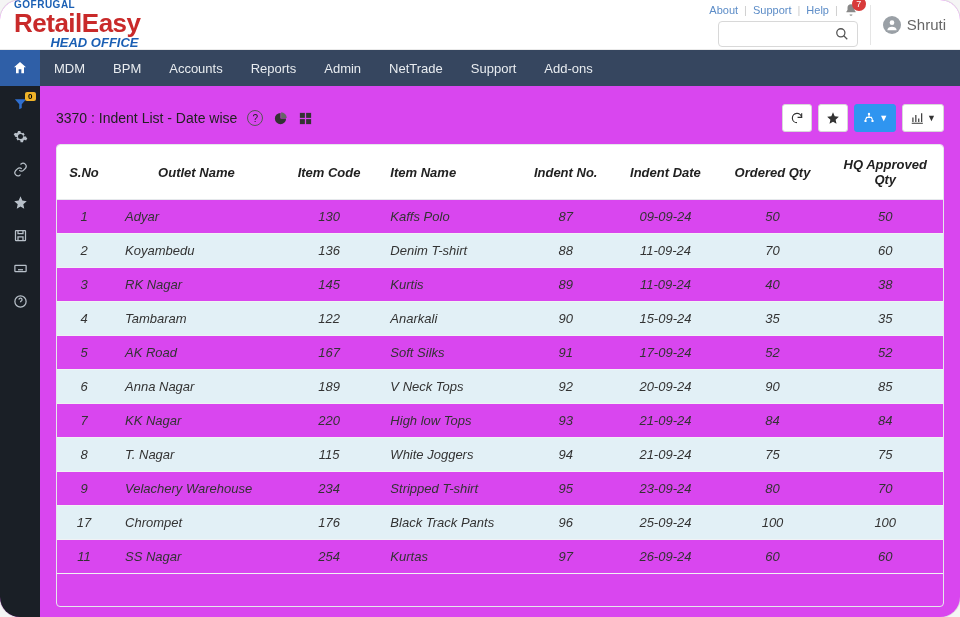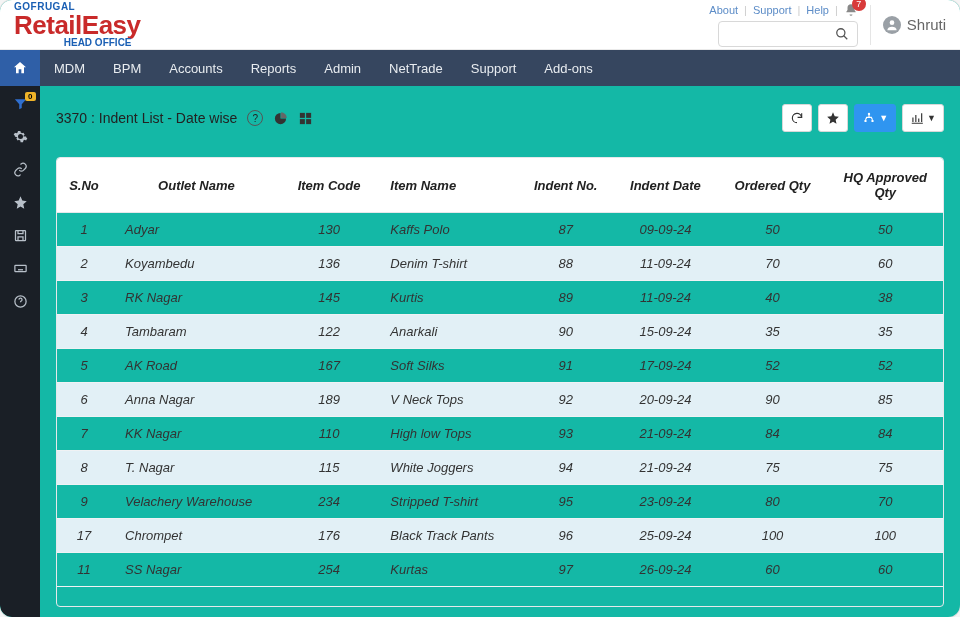--- a/index.html
+++ b/index.html
@@ -5,41 +5,41 @@
   * { box-sizing: border-box; margin: 0; padding: 0; }
   body {
     font-family: Arial, Helvetica, sans-serif;
     font-size: 13px;
     background: #f5f5f5;
     color: #222;
   }
   .app {
     width: 960px;
     height: 617px;
-    background: #14b8a6;
-    border-radius: 12px;
+    background: #d946ef;
+    border-radius: 20px;
     overflow: hidden;
     position: relative;
     box-shadow: 0 0 0 1px #e0e0e0;
   }
 
   
   .header {
     height: 50px;
     display: flex;
     align-items: center;
     justify-content: space-between;
     padding: 0 14px;
     background: #fff;
     border-bottom: 1px solid #eaeaea;
   }
   .logo { display: flex; flex-direction: column; line-height: 1; }
   .logo-go { color: #1a5fb4; font-size: 10px; font-weight: 700; letter-spacing: 0.5px; }
   .logo-main { color: #c92a2a; font-size: 26px; font-weight: 800; letter-spacing: -0.5px; }
-  .logo-sub { color: #1a5fb4; font-size: 10px; font-weight: 700; align-self: flex-end; margin-right: 9px; }
+  .logo-sub { color: #1a5fb4; font-size: 13px; font-weight: 700; align-self: flex-end; margin-right: 2px; font-style: italic; }
 
   .header-right { display: flex; align-items: center; gap: 12px; }
   .top-links { display: flex; align-items: center; gap: 6px; font-size: 11px; color: #5c8cc7; }
   .top-links a { color: #5c8cc7; text-decoration: none; cursor: pointer; }
   .top-links .sep { color: #ccc; }
   .bell { position: relative; color: #888; font-size: 16px; }
   .bell .badge {
     position: absolute; top: -6px; right: -8px;
     background: #d83a3a; color: #fff; font-size: 9px;
     width: 14px; height: 14px; border-radius: 50%;
@@ -94,21 +94,21 @@
     font-size:8px; padding:0 3px; border-radius:2px; font-weight:700;
   }
 
   .content {
     flex:1; padding: 18px 16px 10px 16px; overflow:hidden; position:relative;
     display:flex; flex-direction:column;
   }
 
   .page-header {
     display:flex; align-items:center; justify-content:space-between;
-    margin-bottom: 25px;
+    margin-bottom: 12px;
   }
   .page-title-row { display:flex; align-items:center; gap:10px; font-size:14px;}
   .page-title-row .ic { color:#333; font-size:14px; }
   .page-title-row .q { width:16px;height:16px;border-radius:50%;border:1px solid #555;display:inline-flex;align-items:center;justify-content:center;font-size:10px;}
 
   .page-actions { display:flex; align-items:center; gap:6px; }
   .pa-btn {
     height:28px; min-width:30px; padding:0 7px;
     border:1px solid #d8d8d8; border-radius:3px;
     display:flex; align-items:center; justify-content:center;
@@ -394,21 +394,21 @@
                 <td>189</td>
                 <td class="left">V Neck Tops</td>
                 <td>92</td>
                 <td>20-09-24</td>
                 <td>90</td>
                 <td>85</td>
               </tr>
               <tr>
                 <td>7</td>
                 <td class="left">KK Nagar</td>
-                <td>110</td>
+                <td>220</td>
                 <td class="left">High low Tops</td>
                 <td>93</td>
                 <td>21-09-24</td>
                 <td>84</td>
                 <td>84</td>
               </tr>
               <tr class="alt">
                 <td>8</td>
                 <td class="left">T. Nagar</td>
                 <td>115</td>

